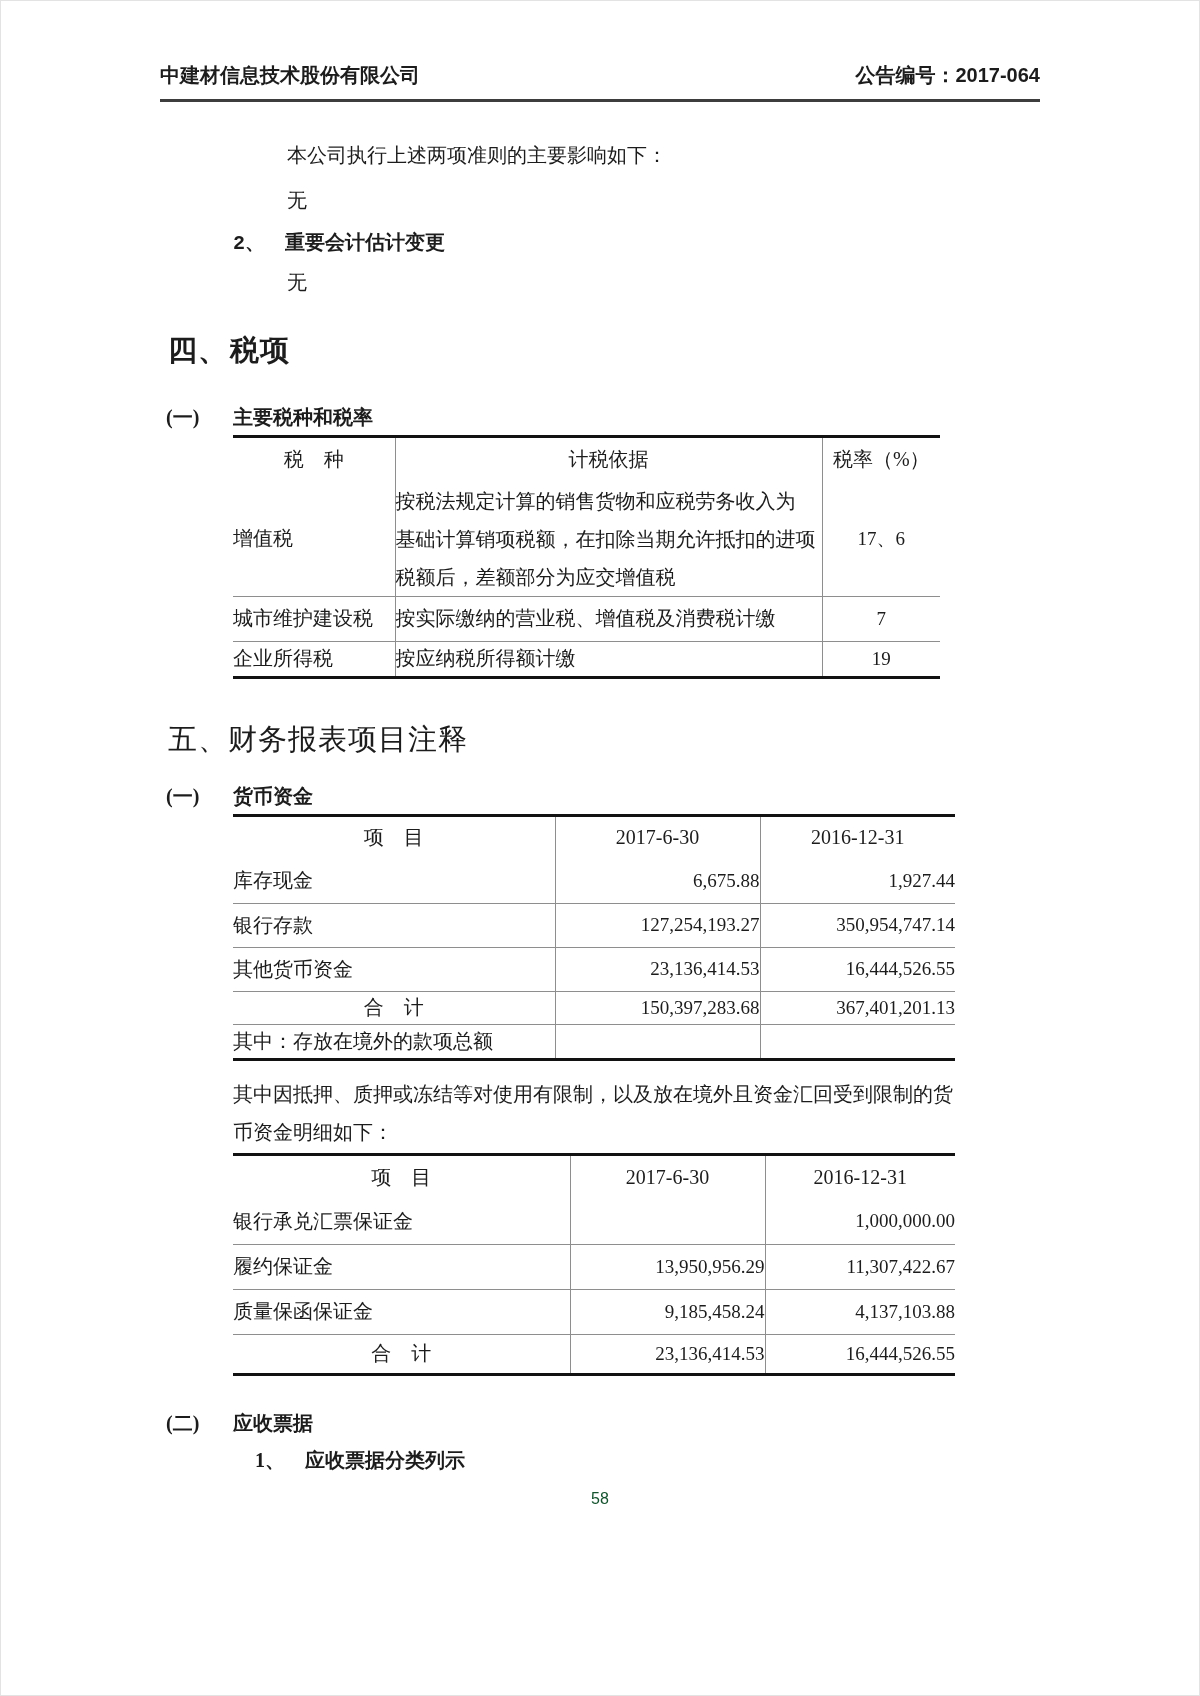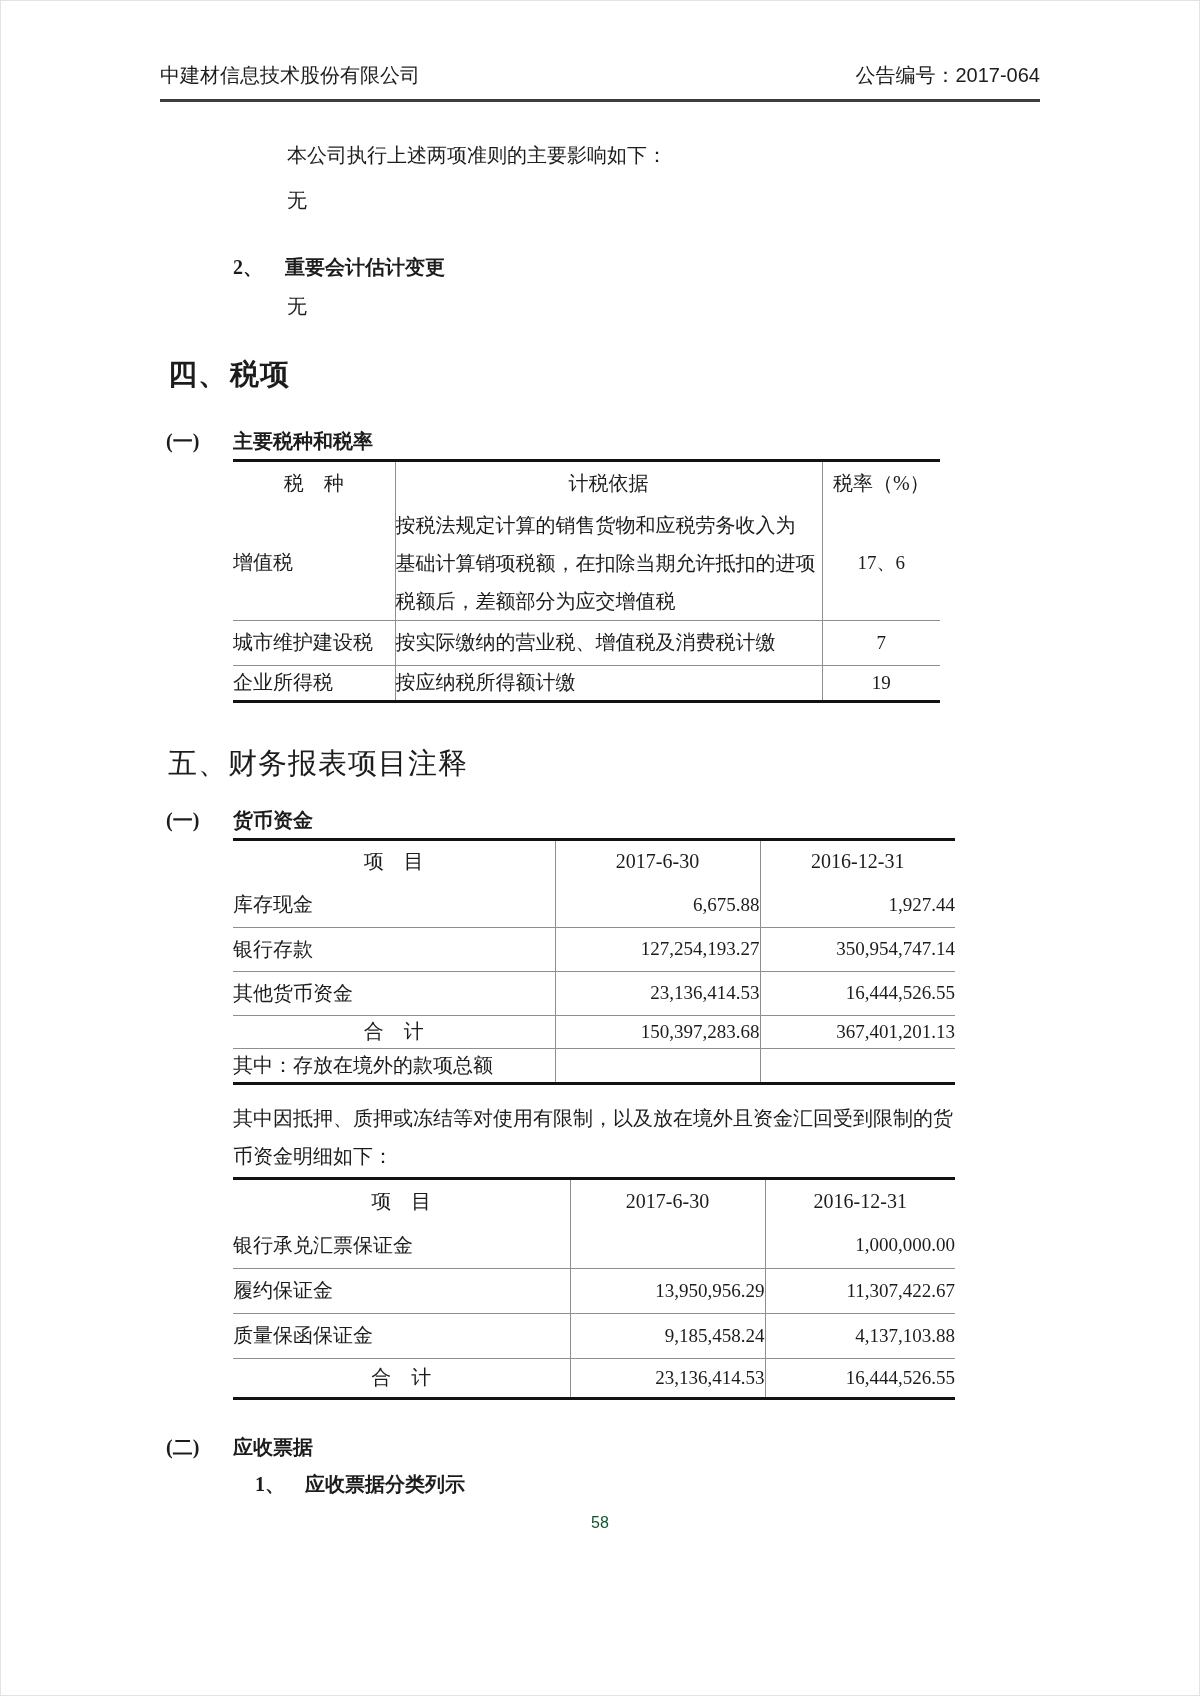--- a/index.html
+++ b/index.html
@@ -11,27 +11,28 @@
     font-family:"Liberation Serif","DejaVu Serif",serif;
     color:#1c1c1c;
     box-shadow: inset 0 0 0 1px #e3e3e3;
   }
   .header-row {
     margin:62px 160px 4px 160px;
     padding-bottom:10px;
     border-bottom:3px solid #3d3d3d;
     display:flex; justify-content:space-between; align-items:flex-end;
     font-size:20px;
+    font-weight:bold;
   }
   .sans { font-family:"Liberation Sans","DejaVu Sans",sans-serif; }
   .content { margin:0 160px; }
 
   .para  { font-size:20px; line-height:27px; margin:40px 0 0 127px; }
   .none1 { margin:18px 0 0 127px; font-size:20px; line-height:27px; }
-  .item2 { margin:40px 0 0 73px;  font-size:20px; line-height:27px; font-weight:bold; }
+  .item2 { margin:16px 0 0 73px;  font-size:20px; line-height:27px; font-weight:bold;font-family:Liberation Mono, monospace; }
   .item2 .item-num { display:inline-block; width:52px; }
   .none2 { margin:12px 0 0 127px; font-size:20px; line-height:27px; }
 
   .h-big {
     margin:34px 0 0 8px; font-size:29px; line-height:40px; font-weight:bold;
     font-family:"Liberation Sans","DejaVu Sans",sans-serif; letter-spacing:1px;
   }
   .h-big .h-num { display:inline-block; width:62px; }
   .h-big-serif {
     margin:40px 0 0 8px; font-size:29px; line-height:40px; font-weight:normal;

